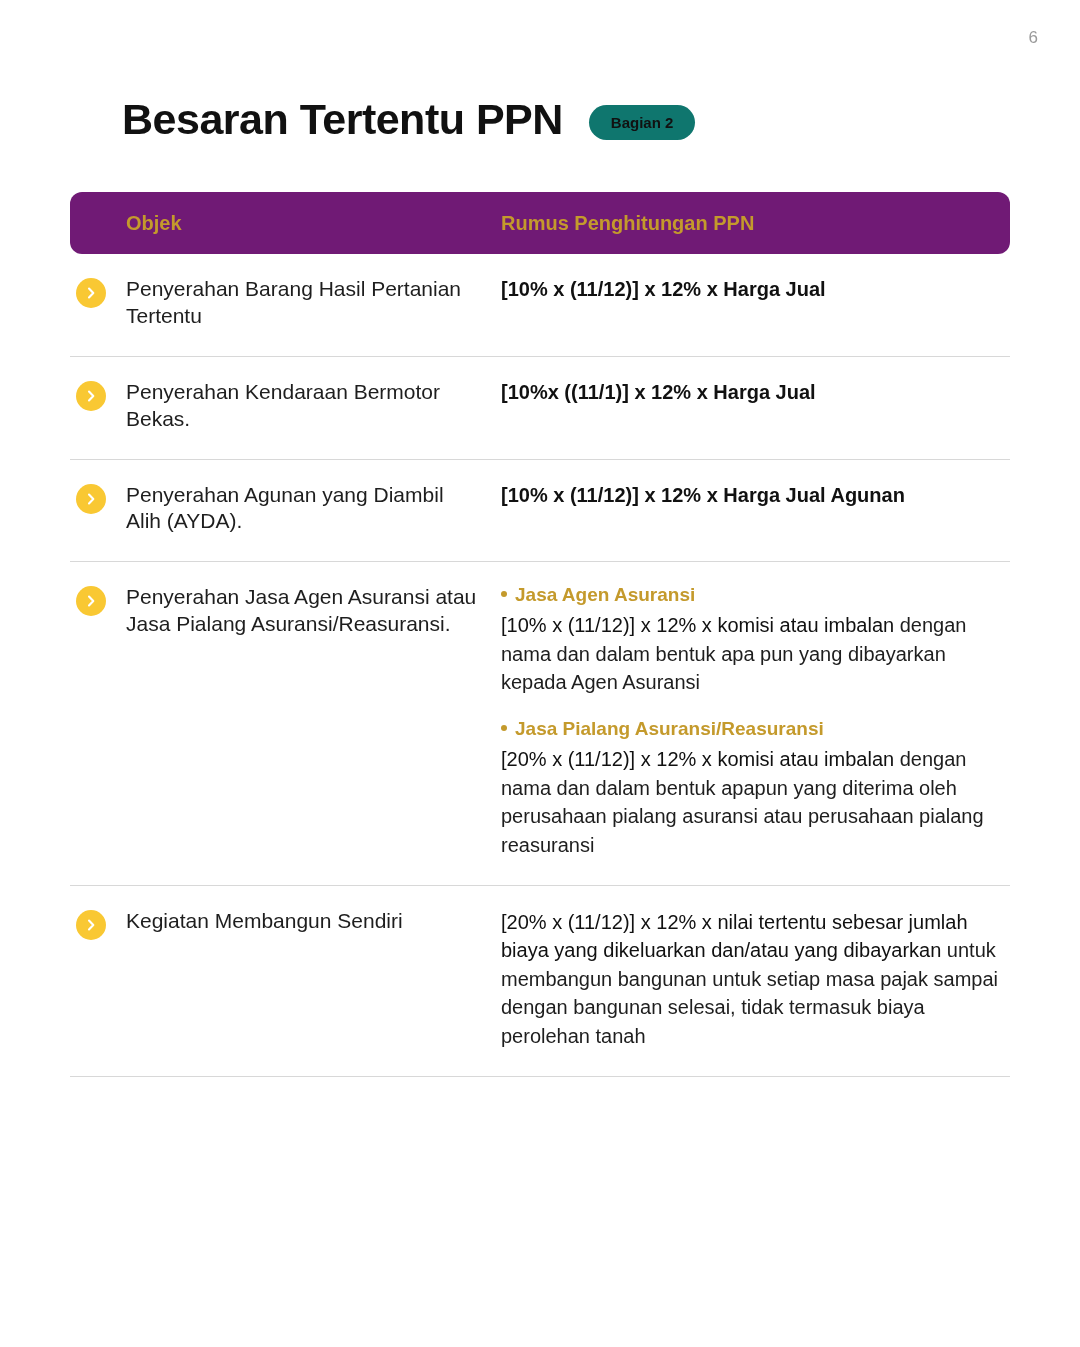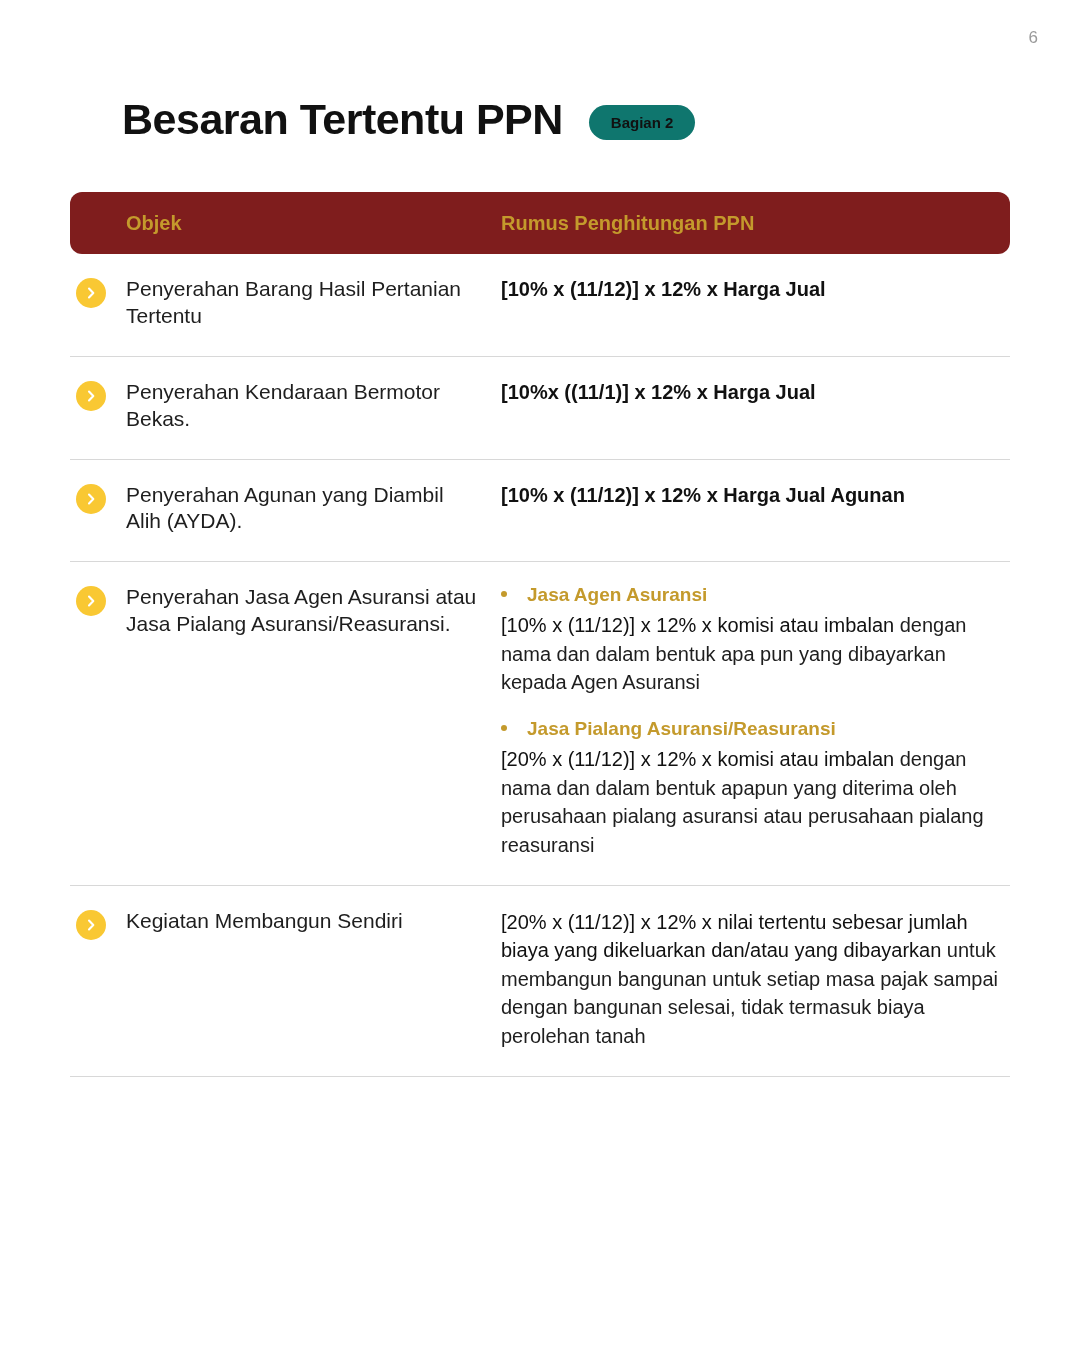--- a/index.html
+++ b/index.html
@@ -51,21 +51,21 @@
     padding: 9px 22px;
     border-radius: 20px;
     white-space: nowrap;
     margin-top: 6px;
   }
   .table {
     margin-top: 48px;
     width: 940px;
   }
   .table-head {
-    background: #7f1d1d;
+    background: #701a75;
     border-radius: 12px;
     display: flex;
     align-items: center;
     height: 62px;
     padding-left: 56px;
   }
   .col-obj { width: 375px; flex: none; }
   .col-formula { flex: 1; }
   .th {
     font-size: 20px;
@@ -107,21 +107,21 @@
     line-height: 1.35;
   }
   .sub-block { margin-bottom: 22px; }
   .sub-block:last-child { margin-bottom: 0; }
   .sub-title {
     font-size: 19px;
     font-weight: bold;
     color: #c49a2c;
     display: flex;
     align-items: baseline;
-    gap: 20px;
+    gap: 8px;
     margin-bottom: 5px;
   }
   .dot {
     display: inline-block;
     width: 6px;
     height: 6px;
     border-radius: 50%;
     background: #c49a2c;
     flex: none;
     position: relative;

